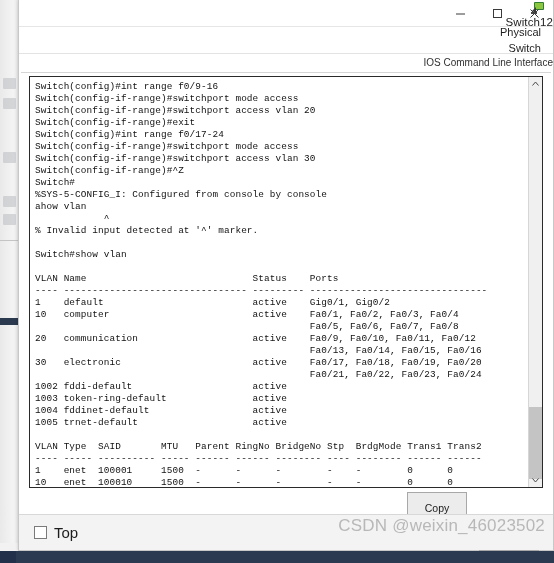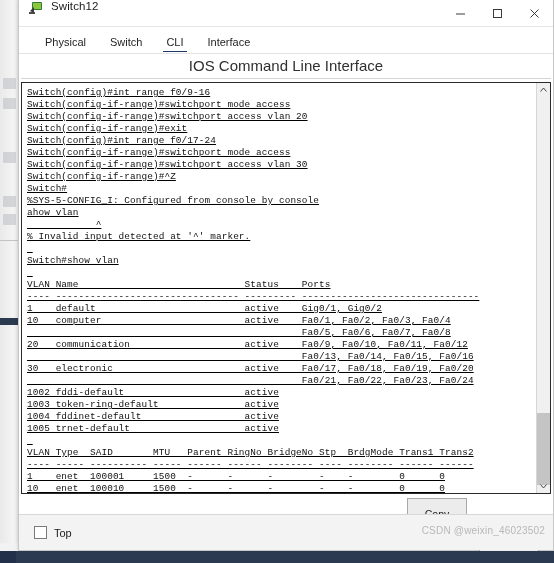--- a/index.html
+++ b/index.html
@@ -85,21 +85,22 @@
     box-shadow: 0 0 3px rgba(0,0,0,.18);
   }
 
   
   #titlebar {
     position: relative;
     height: 26px;
     background: #ffffff;
     border-bottom: 1px solid #e6e6e6;
     display: flex;
-    align-items: flex-start;
+    align-items: flex-end;
+    flex-direction: column;
   }
   #title-icon {
     width: 16px;
     height: 16px;
     margin-left: 9px;
     margin-right: 7px;
     position: relative;
     flex: none;
   }
   #title-text {
@@ -125,20 +126,21 @@
 
   
   #tabstrip {
     position: relative;
     height: 26px;
     background: #ffffff;
     display: flex;
     align-items: flex-end;
     padding-left: 14px;
     box-sizing: border-box;
+    flex-direction: column;
   }
   .tab {
     font-size: 11px;
     color: #1f1f1f;
     padding: 0 12px 5px 12px;
     position: relative;
     line-height: 1;
     white-space: nowrap;
   }
   .tab.active::after {
@@ -160,41 +162,40 @@
 
   
   #content {
     position: relative;
     background: #ffffff;
     height: 446px;
     border-top: 1px solid #e3e3e3;
     box-sizing: border-box;
   }
   #cli-header {
-    text-align: center;
-    font-size: 15px;
+    text-align: right;
+    font-size: 10px;
     color: #303030;
     padding: 3px 0 4px 0;
   }
   #cli-header-rule {
     height: 1px;
     background: #d5d5d5;
     margin: 0 2px 3px 2px;
   }
 
   
   #terminal-wrap {
     position: relative;
-    margin: 0 2px;
+    margin: 0 10px;
     height: 412px;
     border: 1.5px solid #2a2a2a;
     background: #ffffff;
     box-sizing: border-box;
     display: flex;
-    text-decoration: underline;
   }
   #terminal {
     flex: 1;
     overflow: hidden;
     padding: 4px 0 0 5px;
     font-family: "Liberation Mono", "DejaVu Sans Mono", monospace;
     font-size: 9.4px;
     line-height: 12px;
     color: #111111;
     white-space: pre;
@@ -279,30 +280,30 @@
   }
   #top-checkbox {
     width: 11px;
     height: 11px;
     border: 1px solid #7a7a7a;
     background: #fff;
     margin-right: 7px;
     flex: none;
   }
   #top-label {
-    font-size: 11px;
+    font-size: 15px;
     color: #1c1c1c;
   }
 
   
   #watermark {
     position: absolute;
     right: 8px;
     bottom: 14px;
-    font-size: 10px;
+    font-size: 17px;
     color: #b8b8b8;
     letter-spacing: .2px;
     pointer-events: none;
   }
 </style>
 </head>
 <body>
 
 <div id="desktop">
   <div class="bg-strip">

